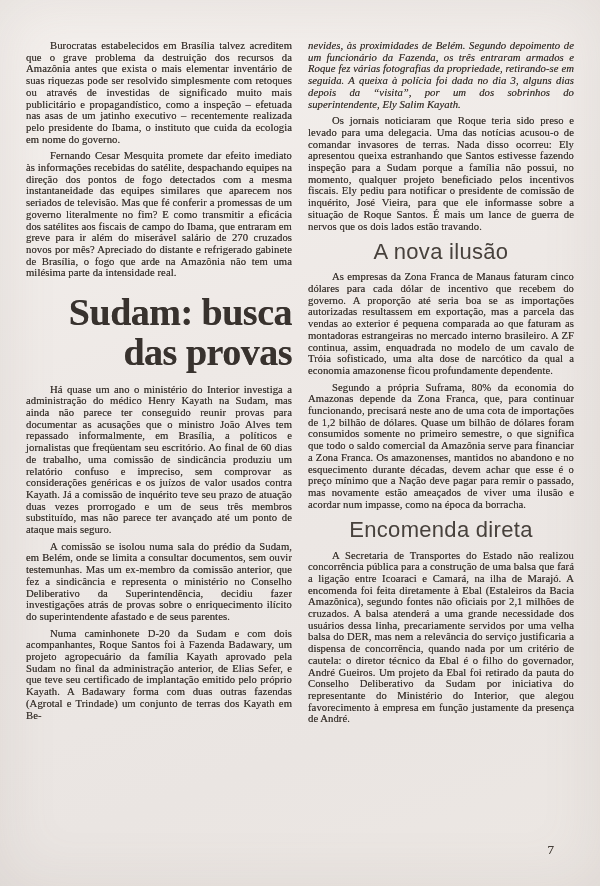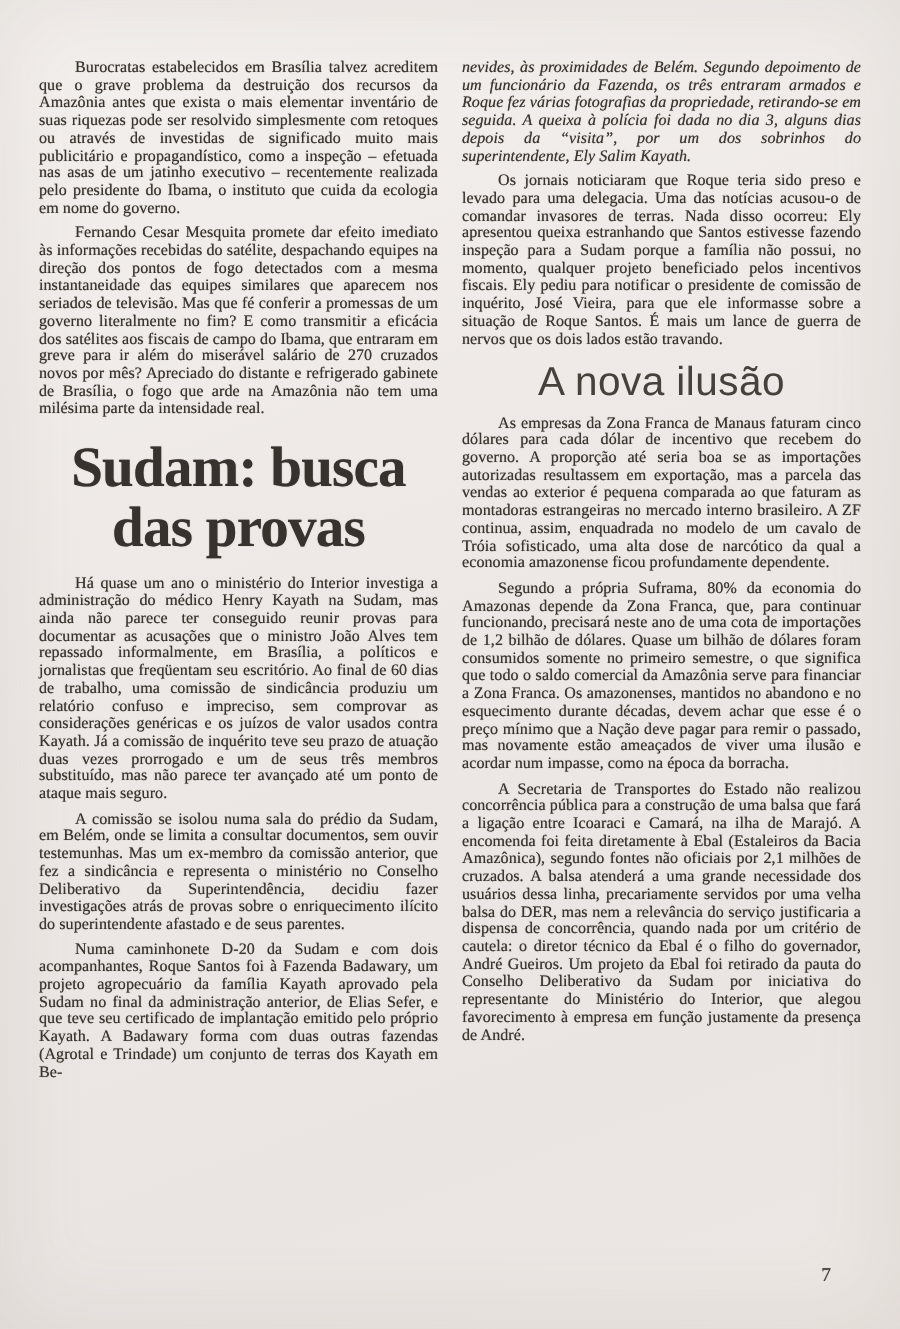--- a/index.html
+++ b/index.html
@@ -36,30 +36,30 @@
     color:#3b3530;
     text-shadow:0 0 0.5px rgba(62,52,44,0.75);
   }
   p.body.noindent{text-indent:0;font-style:italic;}
   h1.headline{
     margin:13px 0 11px 0;
     font-family:"Liberation Serif", serif;
     font-weight:bold;
     font-size:38px;
     line-height:1.06;
-    text-align:center;
+    text-align:right;
     letter-spacing:-0.5px;
     color:#38322e;
     text-shadow:0 0 0.6px rgba(50,42,36,0.6);
   }
   h2.section{
     margin:8px 0 8px 0;
     font-family:"Liberation Sans", sans-serif;
     font-weight:400;
-    font-size:27px;
+    font-size:22px;
     line-height:1.05;
     text-align:center;
     letter-spacing:0.3px;
     color:#47413c;
   }
   .page-number{
     position:absolute;
     right:46px;
     bottom:28px;
     font-size:13px;
@@ -93,20 +93,21 @@
 
     <div class="col right">
       <p class="body noindent">nevides, às proximidades de Belém. Segundo depoimento de um funcionário da Fazenda, os três entraram armados e Roque fez várias fotografias da propriedade, retirando-se em seguida. A queixa à polícia foi dada no dia 3, alguns dias depois da “visita”, por um dos sobrinhos do superintendente, Ely Salim Kayath.</p>
       <p class="body">Os jornais noticiaram que Roque teria sido preso e levado para uma delegacia. Uma das notícias acusou-o de comandar invasores de terras. Nada disso ocorreu: Ely apresentou queixa estranhando que Santos estivesse fazendo inspeção para a Sudam porque a família não possui, no momento, qualquer projeto beneficiado pelos incentivos fiscais. Ely pediu para notificar o presidente de comissão de inquérito, José Vieira, para que ele informasse sobre a situação de Roque Santos. É mais um lance de guerra de nervos que os dois lados estão travando.</p>
 
       <h2 class="section">A nova ilusão</h2>
 
       <p class="body">As empresas da Zona Franca de Manaus faturam cinco dólares para cada dólar de incentivo que recebem do governo. A proporção até seria boa se as importações autorizadas resultassem em exportação, mas a parcela das vendas ao exterior é pequena comparada ao que faturam as montadoras estrangeiras no mercado interno brasileiro. A ZF continua, assim, enquadrada no modelo de um cavalo de Tróia sofisticado, uma alta dose de narcótico da qual a economia amazonense ficou profundamente dependente.</p>
       <p class="body">Segundo a própria Suframa, 80% da economia do Amazonas depende da Zona Franca, que, para continuar funcionando, precisará neste ano de uma cota de importações de 1,2 bilhão de dólares. Quase um bilhão de dólares foram consumidos somente no primeiro semestre, o que significa que todo o saldo comercial da Amazônia serve para financiar a Zona Franca. Os amazonenses, mantidos no abandono e no esquecimento durante décadas, devem achar que esse é o preço mínimo que a Nação deve pagar para remir o passado, mas novamente estão ameaçados de viver uma ilusão e acordar num impasse, como na época da borracha.</p>
 
+      <h2 class="section">Encomenda direta</h2>
 
       <p class="body">A Secretaria de Transportes do Estado não realizou concorrência pública para a construção de uma balsa que fará a ligação entre Icoaraci e Camará, na ilha de Marajó. A encomenda foi feita diretamente à Ebal (Estaleiros da Bacia Amazônica), segundo fontes não oficiais por 2,1 milhões de cruzados. A balsa atenderá a uma grande necessidade dos usuários dessa linha, precariamente servidos por uma velha balsa do DER, mas nem a relevância do serviço justificaria a dispensa de concorrência, quando nada por um critério de cautela: o diretor técnico da Ebal é o filho do governador, André Gueiros. Um projeto da Ebal foi retirado da pauta do Conselho Deliberativo da Sudam por iniciativa do representante do Ministério do Interior, que alegou favorecimento à empresa em função justamente da presença de André.</p>
     </div>
 
   </div>
 
   <div class="page-number">7</div>
 </div>
 
 </body></html>

